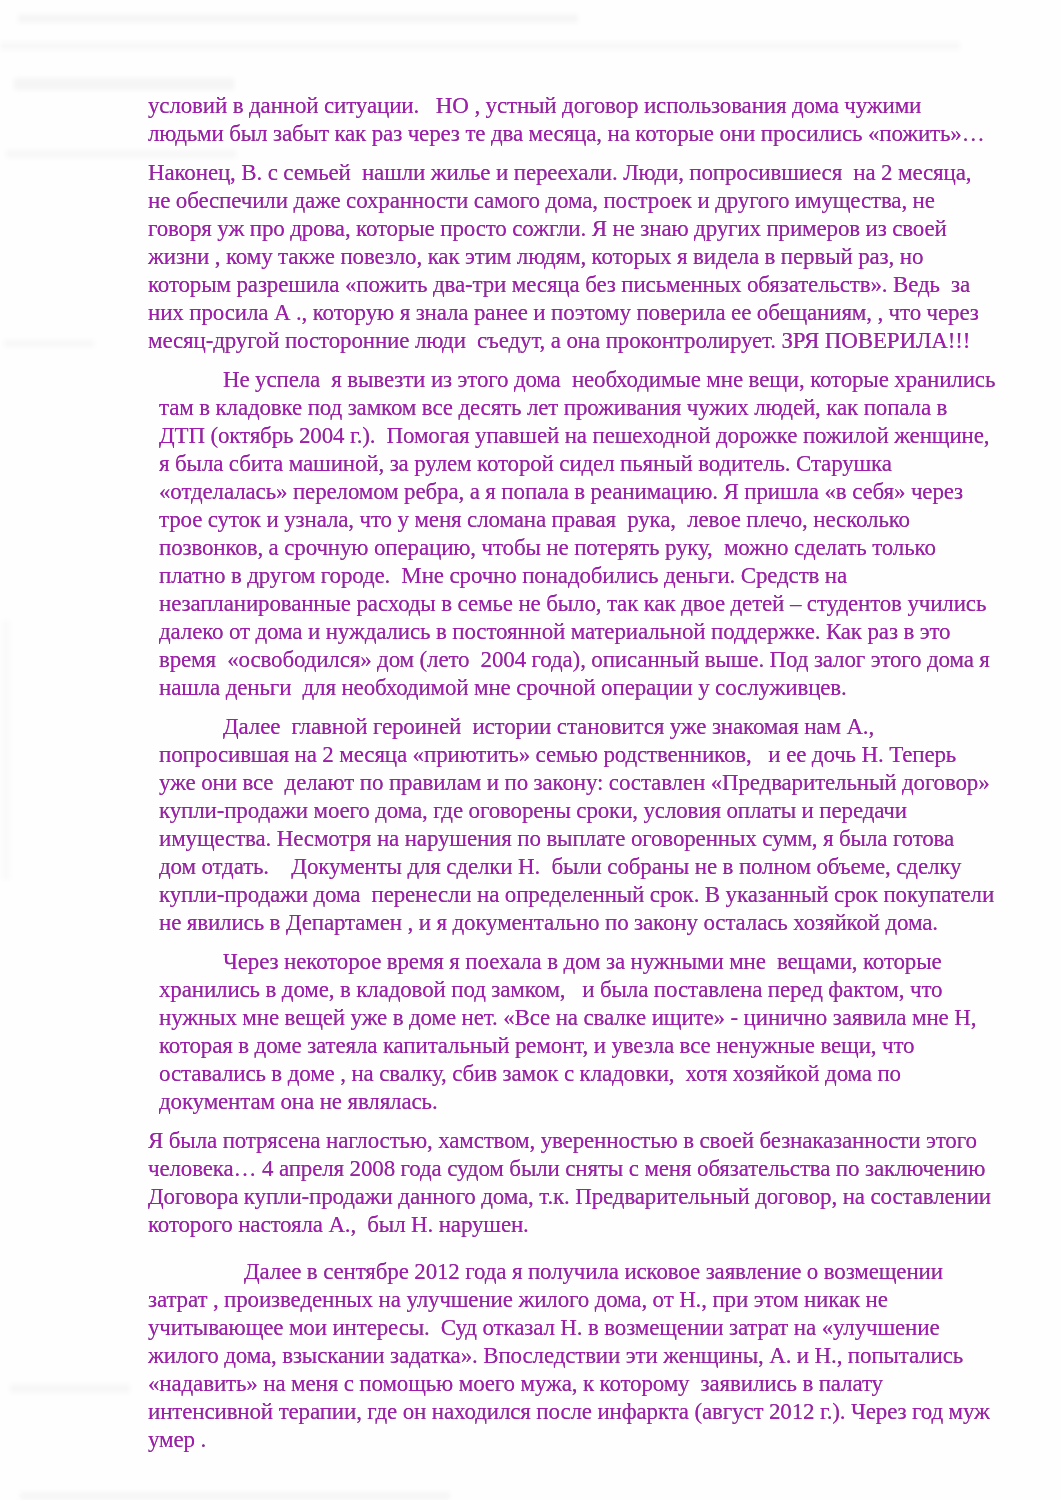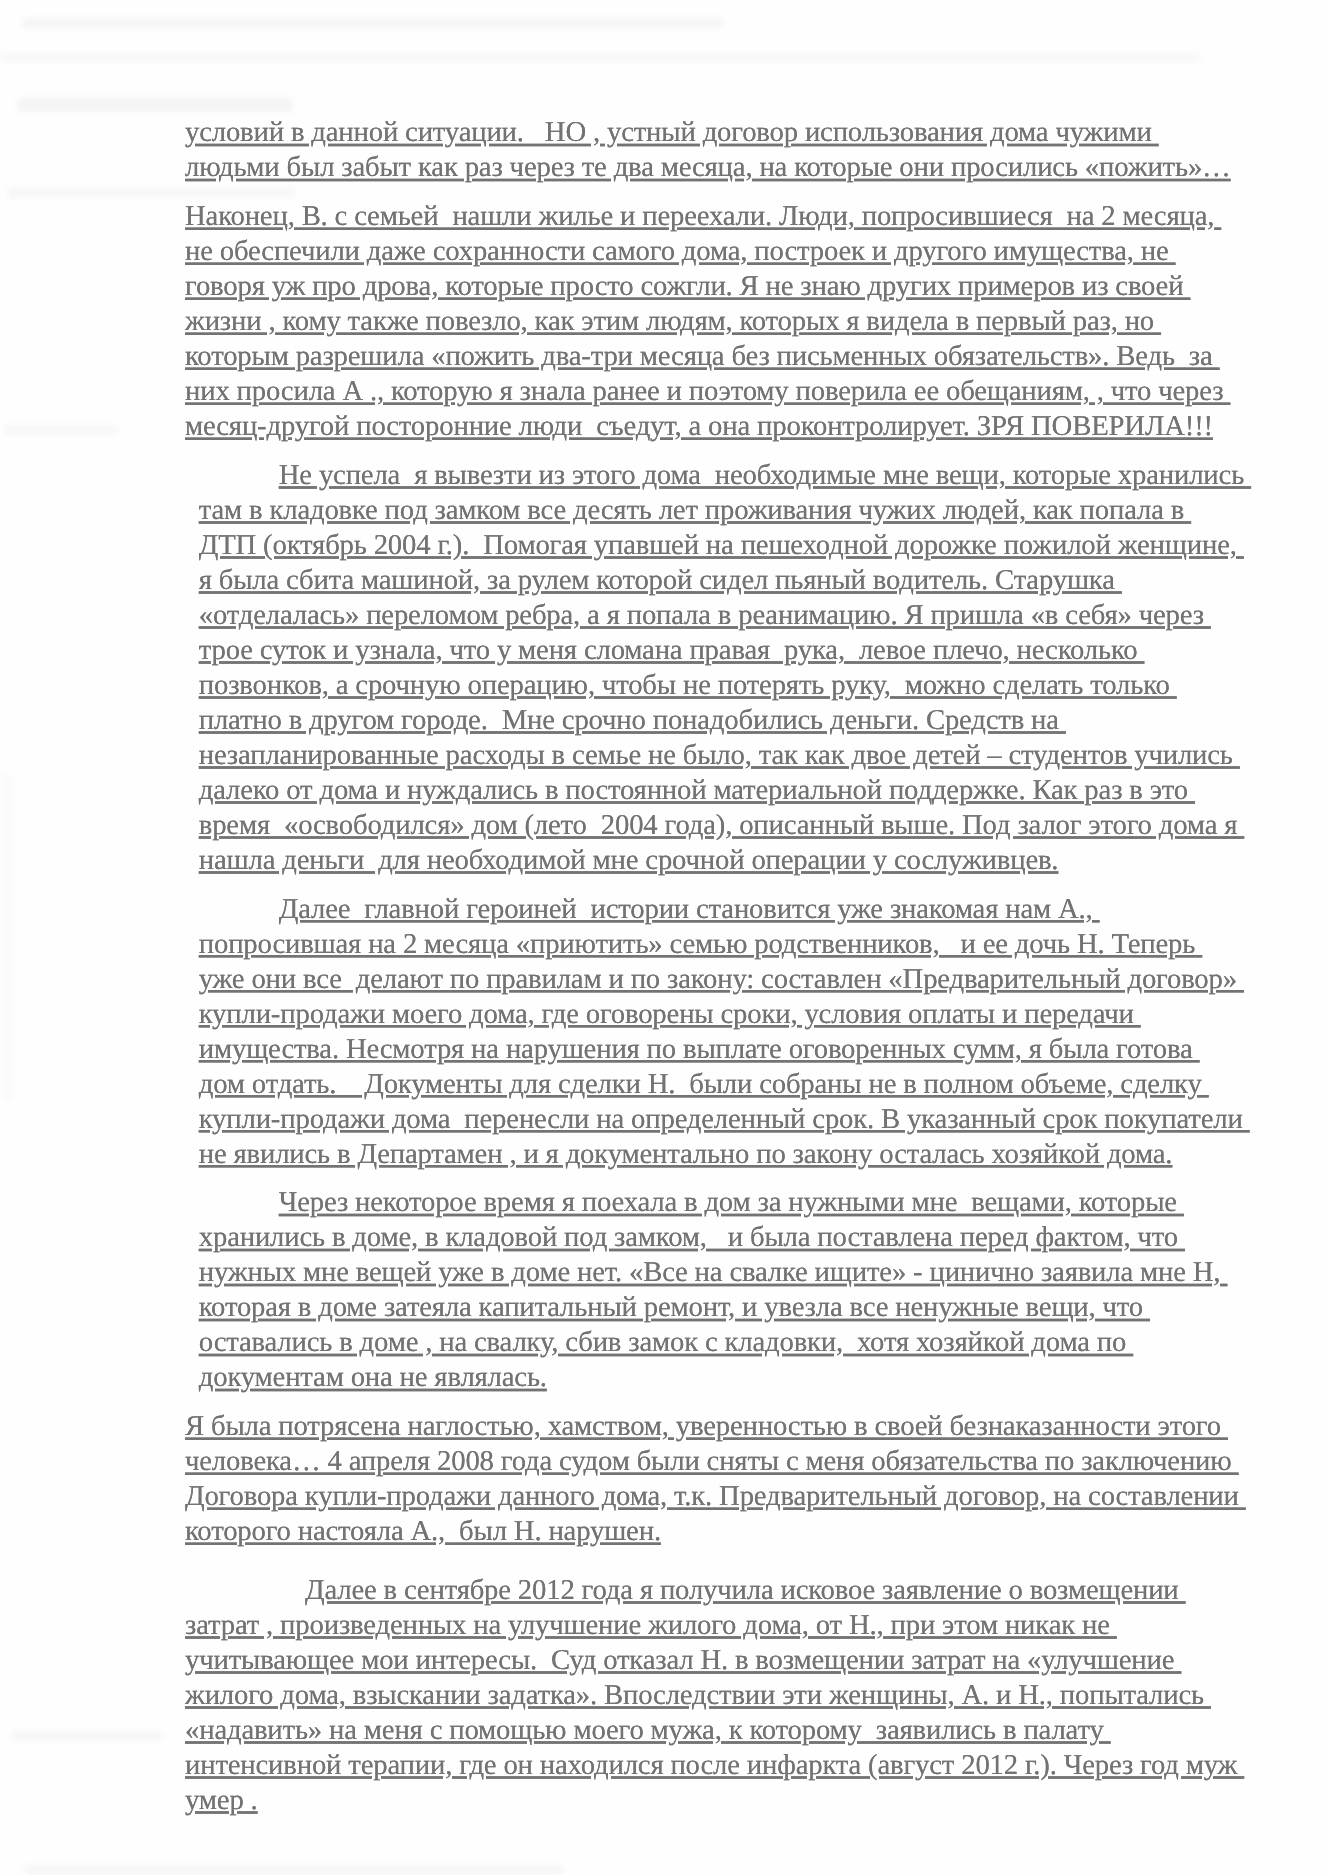--- a/index.html
+++ b/index.html
@@ -13,26 +13,25 @@
     height: 1500px;
     background: #fefefe;
     overflow: hidden;
     font-family: "Liberation Serif", "DejaVu Serif", serif;
   }
   .text-block {
     position: absolute;
     left: 148px;
     top: 92px;
     width: 848px;
-    color: #737373;
+    color: #a21caf;
     font-size: 23px;
     line-height: 28px;
     letter-spacing: -0.15px;
     text-shadow: 0 0 0.5px rgba(20,20,20,0.55);
-    text-decoration: underline;
   }
   .para {
     margin: 0 0 11px 0;
     white-space: pre-wrap;
     text-align: left;
   }
   .para.indent { text-indent: 64px; margin-left: 11px; }
   .para.indent-large { text-indent: 96px; }
   .para.gap-large { margin-top: 19px; }
 

